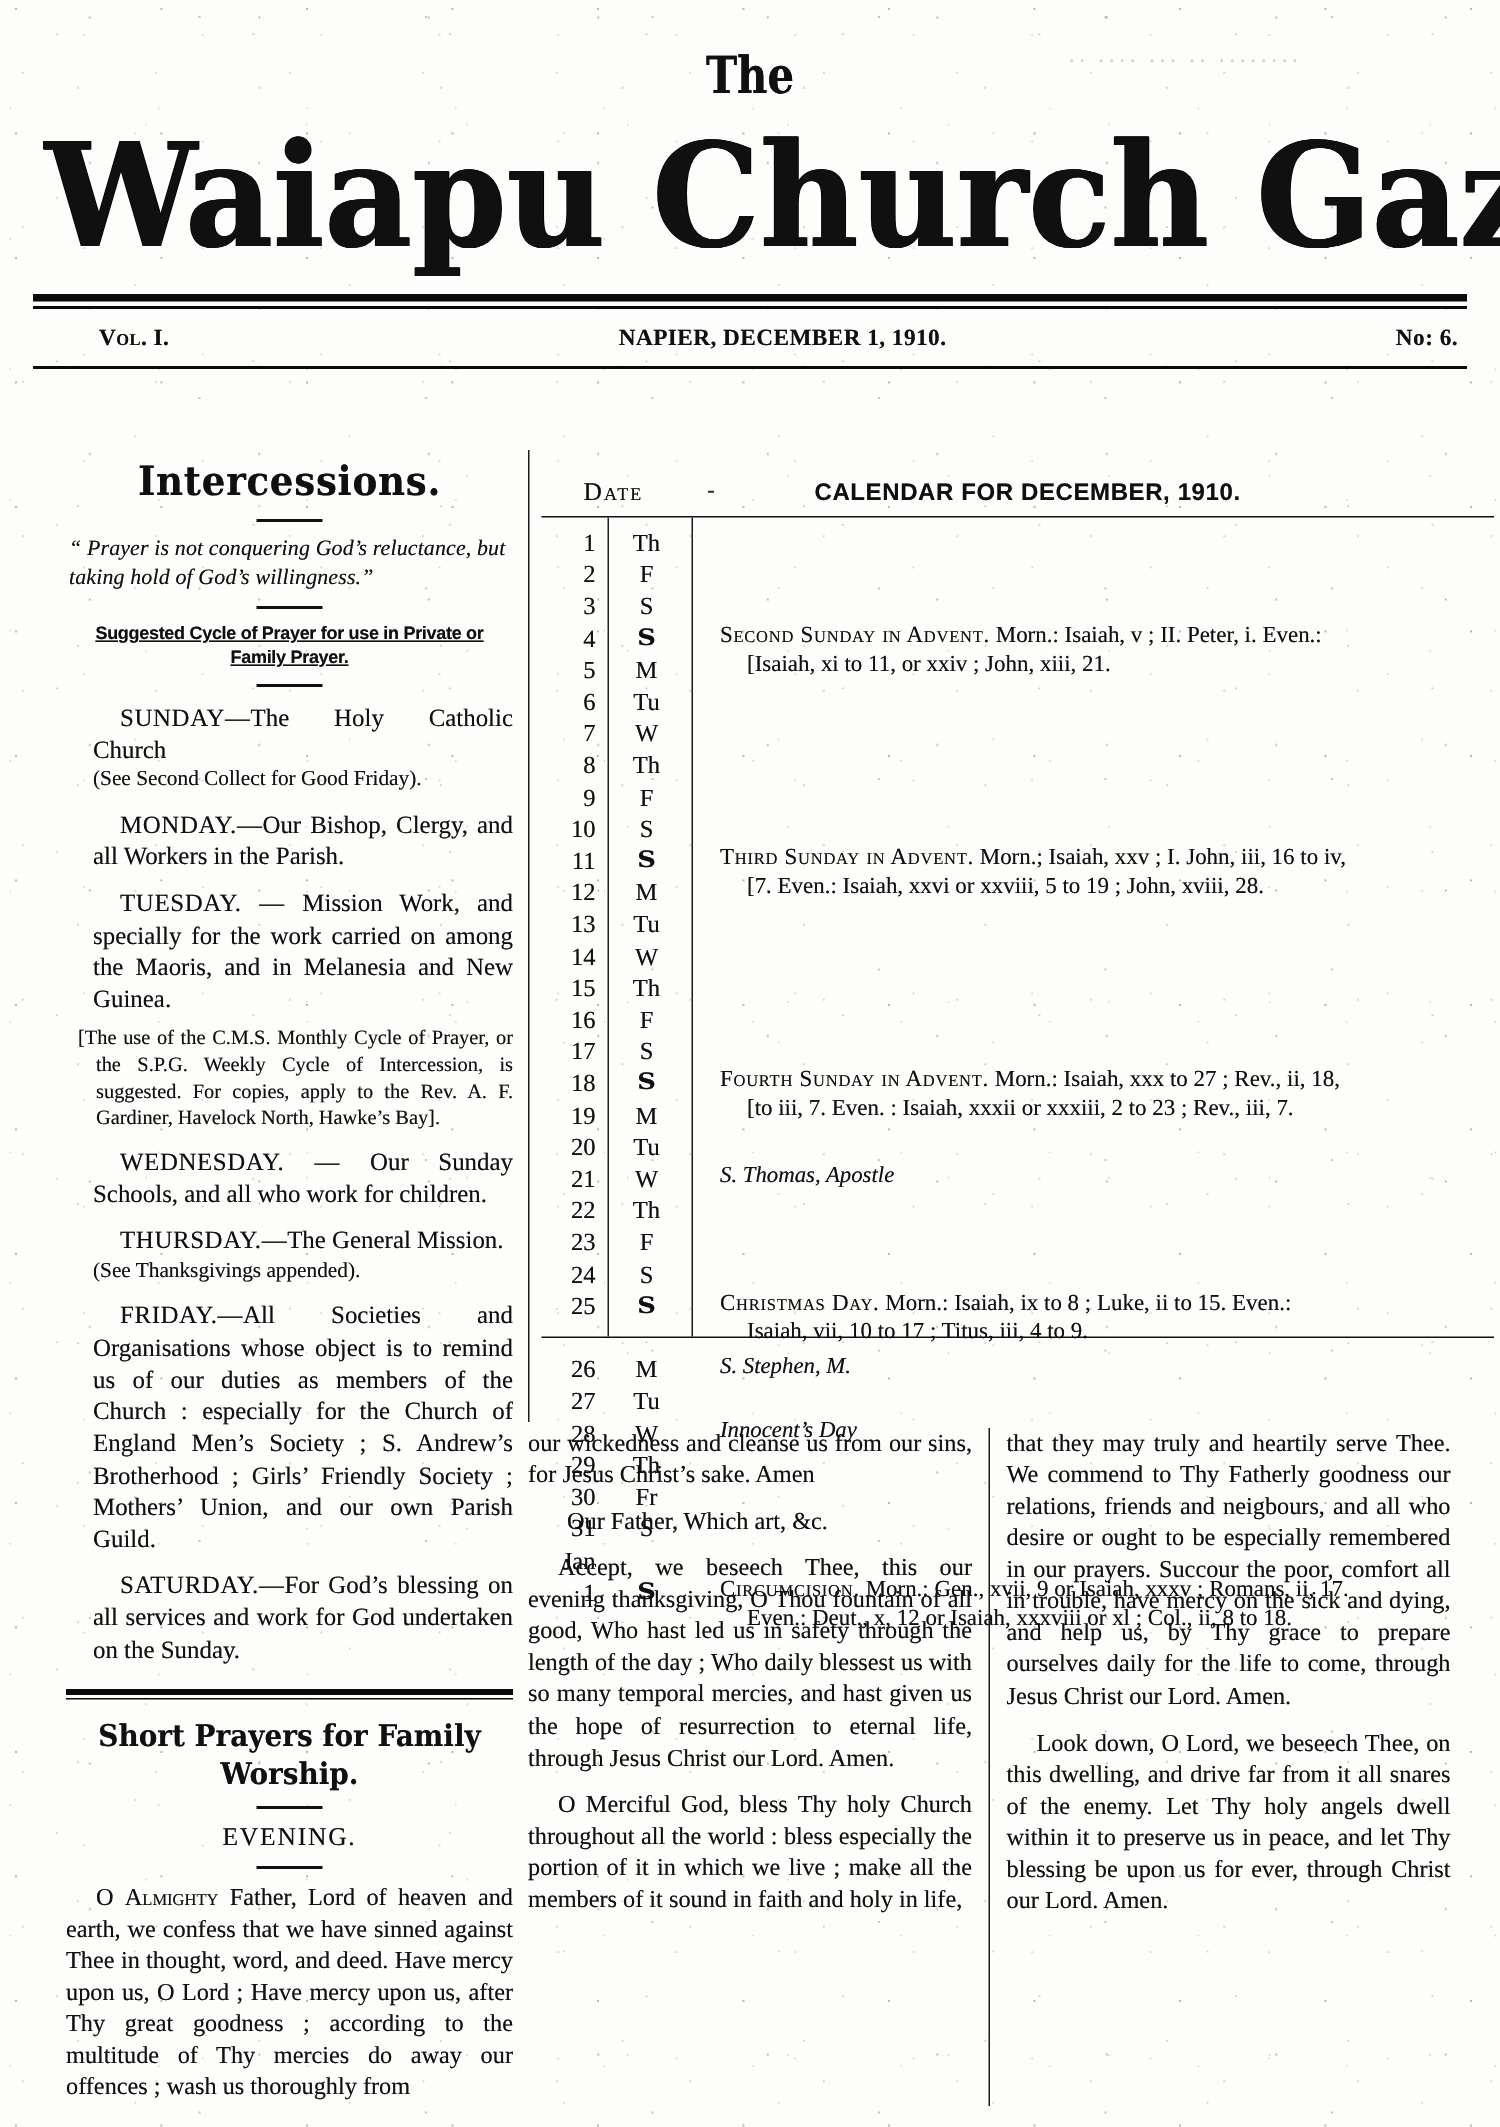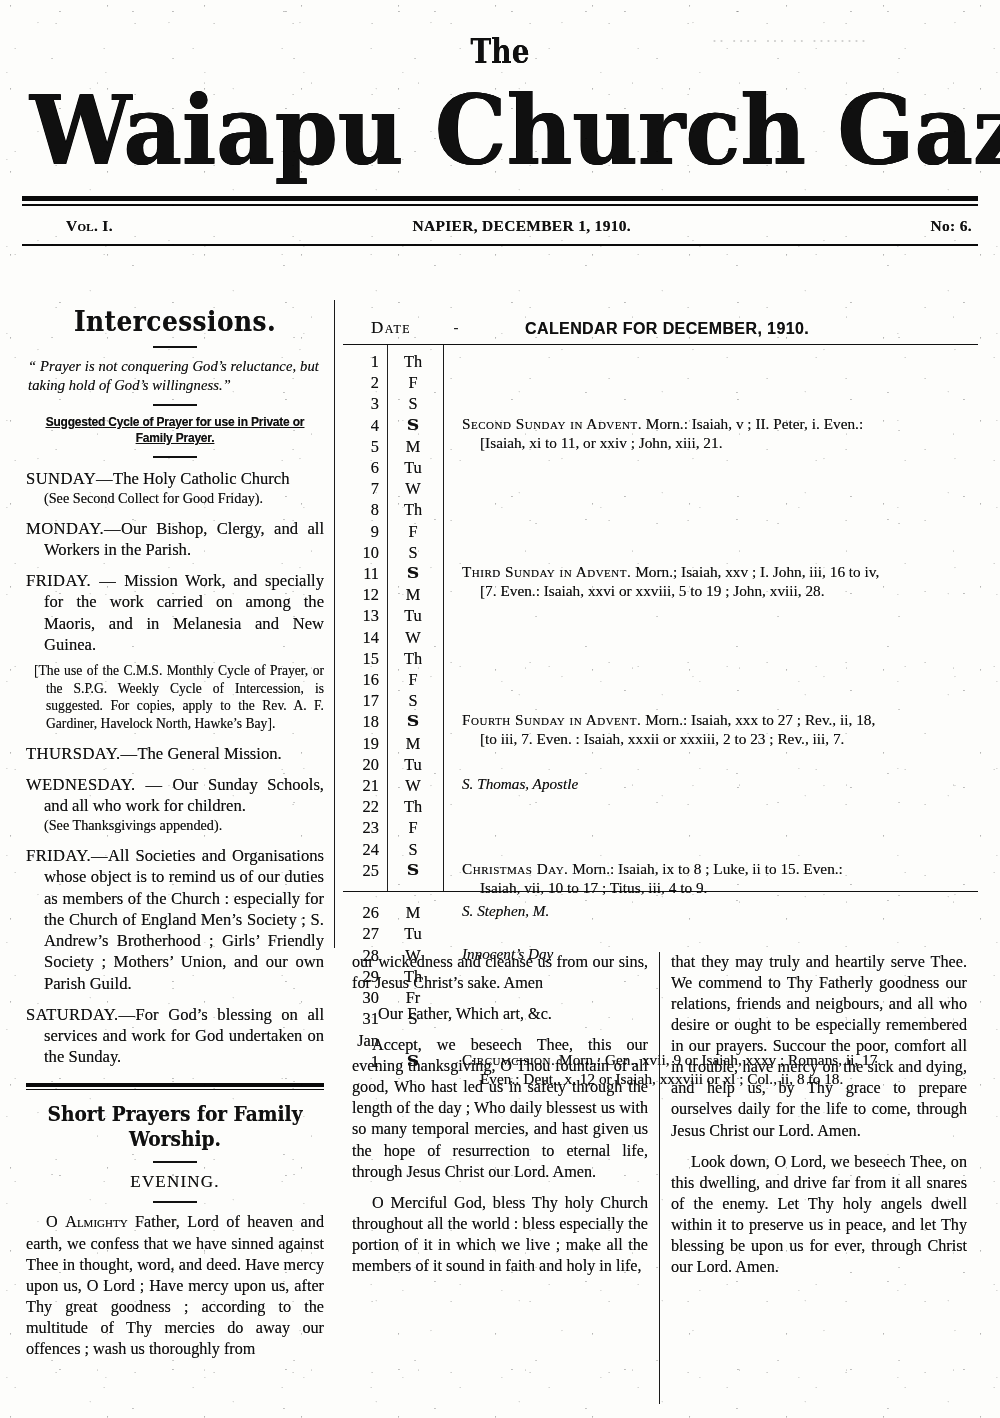--- a/index.html
+++ b/index.html
@@ -68,21 +68,21 @@
     font-size:15.5px;font-weight:bold;letter-spacing:.3px;
   }
   .volline .sc{font-variant:small-caps;margin-left:36px;}
   .rule-under{
     margin:9px 22px 0 22px;
     border-top:2.5px solid #0a0a0a;
   }
 
   
   .topzone{
-    position:absolute;left:22px;top:300px;width:956px;height:648px;
+    position:absolute;left:40px;top:300px;width:956px;height:648px;
     display:flex;
     justify-content:flex-end;
   }
   .col-left{
     width:312px;padding:0 10px 0 4px;box-sizing:border-box;
   }
   .vdiv{width:0;border-left:1.6px solid #1a1a1a;margin:0 0px;}
   .col-cal{flex:1;padding-left:8px;box-sizing:border-box;}
 
   
@@ -104,21 +104,21 @@
     text-align:center;font-weight:bold;font-size:12px;line-height:1.32;
     font-family:"Liberation Sans",sans-serif;margin:2px 2px 0;
     letter-spacing:-.2px;
     text-decoration:underline;
   }
   .dayentry{
     font-size:16.6px;line-height:1.28;margin:10px 0 0;
     text-indent:0;padding-left:18px;text-indent:-18px;
     text-align:justify;
   }
-  .dayentry .dy{letter-spacing:.4px;}
+  .dayentry .dy{letter-spacing:.4px;margin-left:36px;}
   .sub-note{
     font-size:14.2px;line-height:1.25;padding-left:18px;margin-top:1px;
   }
   .bracket-note{
     font-size:13.6px;line-height:1.3;margin:7px 0 0;
     padding-left:20px;text-indent:-12px;text-align:justify;
   }
   .rule-mid{
     margin:16px 0 0;height:0;
     border-top:4px solid #0a0a0a;border-bottom:1.5px solid #0a0a0a;
@@ -239,31 +239,31 @@
       <div class="dayentry">
         <span class="dy">SUNDAY—</span><span>The Holy Catholic Church</span>
       </div>
       <div class="sub-note">(See Second Collect for Good Friday).</div>
 
       <div class="dayentry">
         <span class="dy">MONDAY.—</span><span>Our Bishop, Clergy, and all Workers in the Parish.</span>
       </div>
 
       <div class="dayentry">
-        <span class="dy">FRIDAY. — </span><span>Mission Work, and specially for the work carried on among the Maoris, and in Melanesia and New Guinea.</span>
+        <span class="dy">TUESDAY. — </span><span>Mission Work, and specially for the work carried on among the Maoris, and in Melanesia and New Guinea.</span>
       </div>
 
       <div class="bracket-note">[The use of the C.M.S. Monthly Cycle of Prayer, or the S.P.G. Weekly Cycle of Intercession, is suggested. For copies, apply to the Rev. A. F. Gardiner, Havelock North, Hawke’s Bay].</div>
 
       <div class="dayentry">
+        <span class="dy">WEDNESDAY. — </span><span>Our Sunday Schools, and all who work for children.</span>
+      </div>
+
+      <div class="dayentry">
         <span class="dy">THURSDAY.—</span><span>The General Mission.</span>
-      </div>
-
-      <div class="dayentry">
-        <span class="dy">WEDNESDAY. — </span><span>Our Sunday Schools, and all who work for children.</span>
       </div>
       <div class="sub-note">(See Thanksgivings appended).</div>
 
       <div class="dayentry">
         <span class="dy">FRIDAY.—</span><span>All Societies and Organisations whose object is to remind us of our duties as members of the Church : especially for the Church of England Men’s Society ; S. Andrew’s Brotherhood ; Girls’ Friendly Society ; Mothers’ Union, and our own Parish Guild.</span>
       </div>
 
       <div class="dayentry">
         <span class="dy">SATURDAY.—</span><span>For God’s blessing on all services and work for God undertaken on the Sunday.</span>
       </div>

